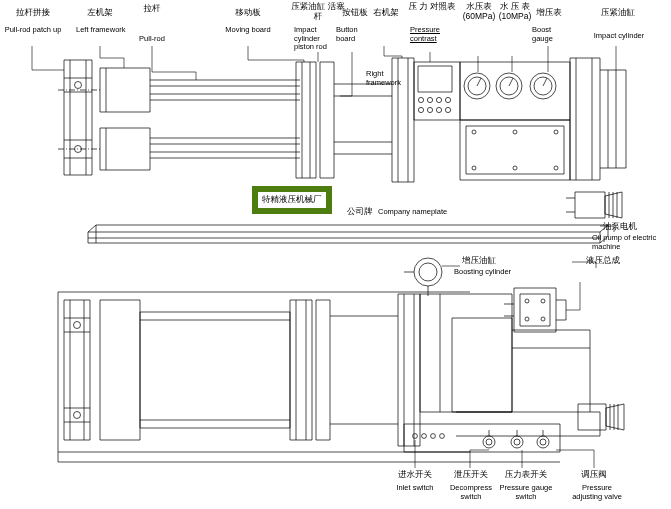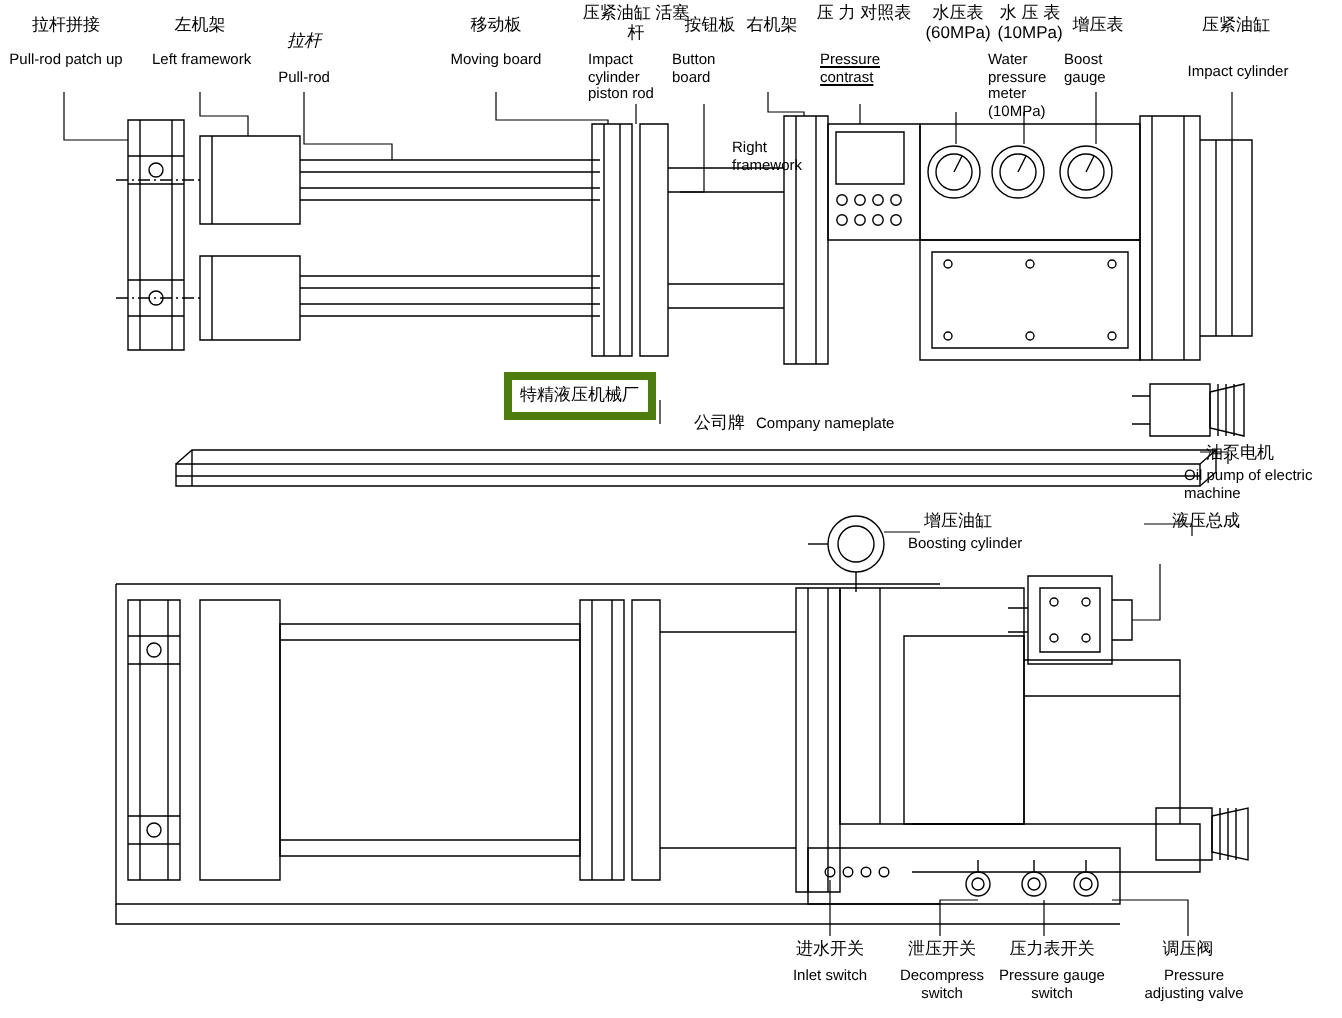--- a/index.html
+++ b/index.html
@@ -13,21 +13,21 @@
   }
   #stage{position:absolute;left:0;top:0;width:614px;height:509px;}
   svg#art{position:absolute;left:0;top:0;width:671px;height:509px;}
 
   .lbl{position:absolute;font-size:8px;line-height:9px;letter-spacing:0px;white-space:nowrap;}
   .cn{font-size:8.5px;line-height:9.5px;}
   .en{font-size:7.5px;line-height:8.5px;}
   .ctr{text-align:center;}
   .lft{text-align:left;}
   .nameplate{
-    position:absolute;border:4px solid #4d7c0f;background:#fff;
+    position:absolute;border:6px solid #4d7c0f;background:#fff;
     font-size:8.5px;text-align:center;padding:2px 4px;white-space:nowrap;
   }
 </style>
 </head>
 <body>
 
 <div id="stage">
 
   <svg id="art" viewBox="0 0 671 509" xmlns="http://www.w3.org/2000/svg">
     <g fill="none" stroke="#000" stroke-width="0.7">
@@ -195,42 +195,41 @@
       <path d="M594 468 L594 450 L556 450"></path>
     </g>
   </svg>
 
   <div class="lbl cn ctr" style="left:0px;top:8px;width:66px;">拉杆拼接</div>
   <div class="lbl en ctr" style="left:-2px;top:26px;width:70px;">Pull-rod patch up</div>
 
   <div class="lbl cn ctr" style="left:76px;top:8px;width:48px;">左机架</div>
   <div class="lbl en ctr" style="left:76px;top:26px;width:48px;">Left framework</div>
 
-  <div class="lbl cn ctr" style="left:130px;top:16px;width:44px;font-style:italic;">拉杆</div>
+  <div class="lbl cn ctr" style="left:130px;top:4px;width:44px;">拉杆</div>
   <div class="lbl en ctr" style="left:128px;top:35px;width:48px;">Pull-rod</div>
 
   <div class="lbl cn ctr" style="left:222px;top:8px;width:52px;text-align:center;">移动板</div>
   <div class="lbl en ctr" style="left:218px;top:26px;width:60px;">Moving board</div>
 
   <div class="lbl cn ctr" style="left:288px;top:2px;width:60px;white-space:normal;">压紧油缸 活塞杆</div>
   <div class="lbl en lft" style="left:294px;top:26px;width:40px;white-space:normal;">Impact cylinder piston rod</div>
 
   <div class="lbl cn ctr" style="left:334px;top:8px;width:42px;">按钮板</div>
   <div class="lbl en lft" style="left:336px;top:26px;width:36px;white-space:normal;">Button board</div>
 
   <div class="lbl cn ctr" style="left:364px;top:8px;width:44px;">右机架</div>
   <div class="lbl en lft" style="left:366px;top:26px;width:40px;white-space:normal;margin-top:44px;">Right framework</div>
 
   <div class="lbl cn ctr" style="left:406px;top:2px;width:52px;white-space:normal;">压 力 对照表</div>
   <div class="lbl en lft" style="left:410px;top:26px;width:42px;white-space:normal;text-decoration:underline;">Pressure contrast</div>
 
   <div class="lbl cn ctr" style="left:454px;top:2px;width:50px;white-space:normal;">水压表 (60MPa)</div>
 
   <div class="lbl cn ctr" style="left:492px;top:2px;width:46px;white-space:normal;">水 压 表 (10MPa)</div>
-  <div class="lbl en lft" style="left:494px;top:26px;width:42px;white-space:normal;">Water pressure meter (10MPa)</div>
 
   <div class="lbl cn ctr" style="left:528px;top:8px;width:42px;">增压表</div>
   <div class="lbl en lft" style="left:532px;top:26px;width:36px;white-space:normal;">Boost gauge</div>
 
   <div class="lbl cn ctr" style="left:592px;top:8px;width:52px;">压紧油缸</div>
   <div class="lbl en ctr" style="left:588px;top:32px;width:62px;">Impact cylinder</div>
 
   <div class="nameplate" style="left:252px;top:186px;">特精液压机械厂</div>
   <div class="lbl cn" style="left:347px;top:207px;">公司牌</div>
   <div class="lbl en" style="left:378px;top:208px;">Company nameplate</div>

